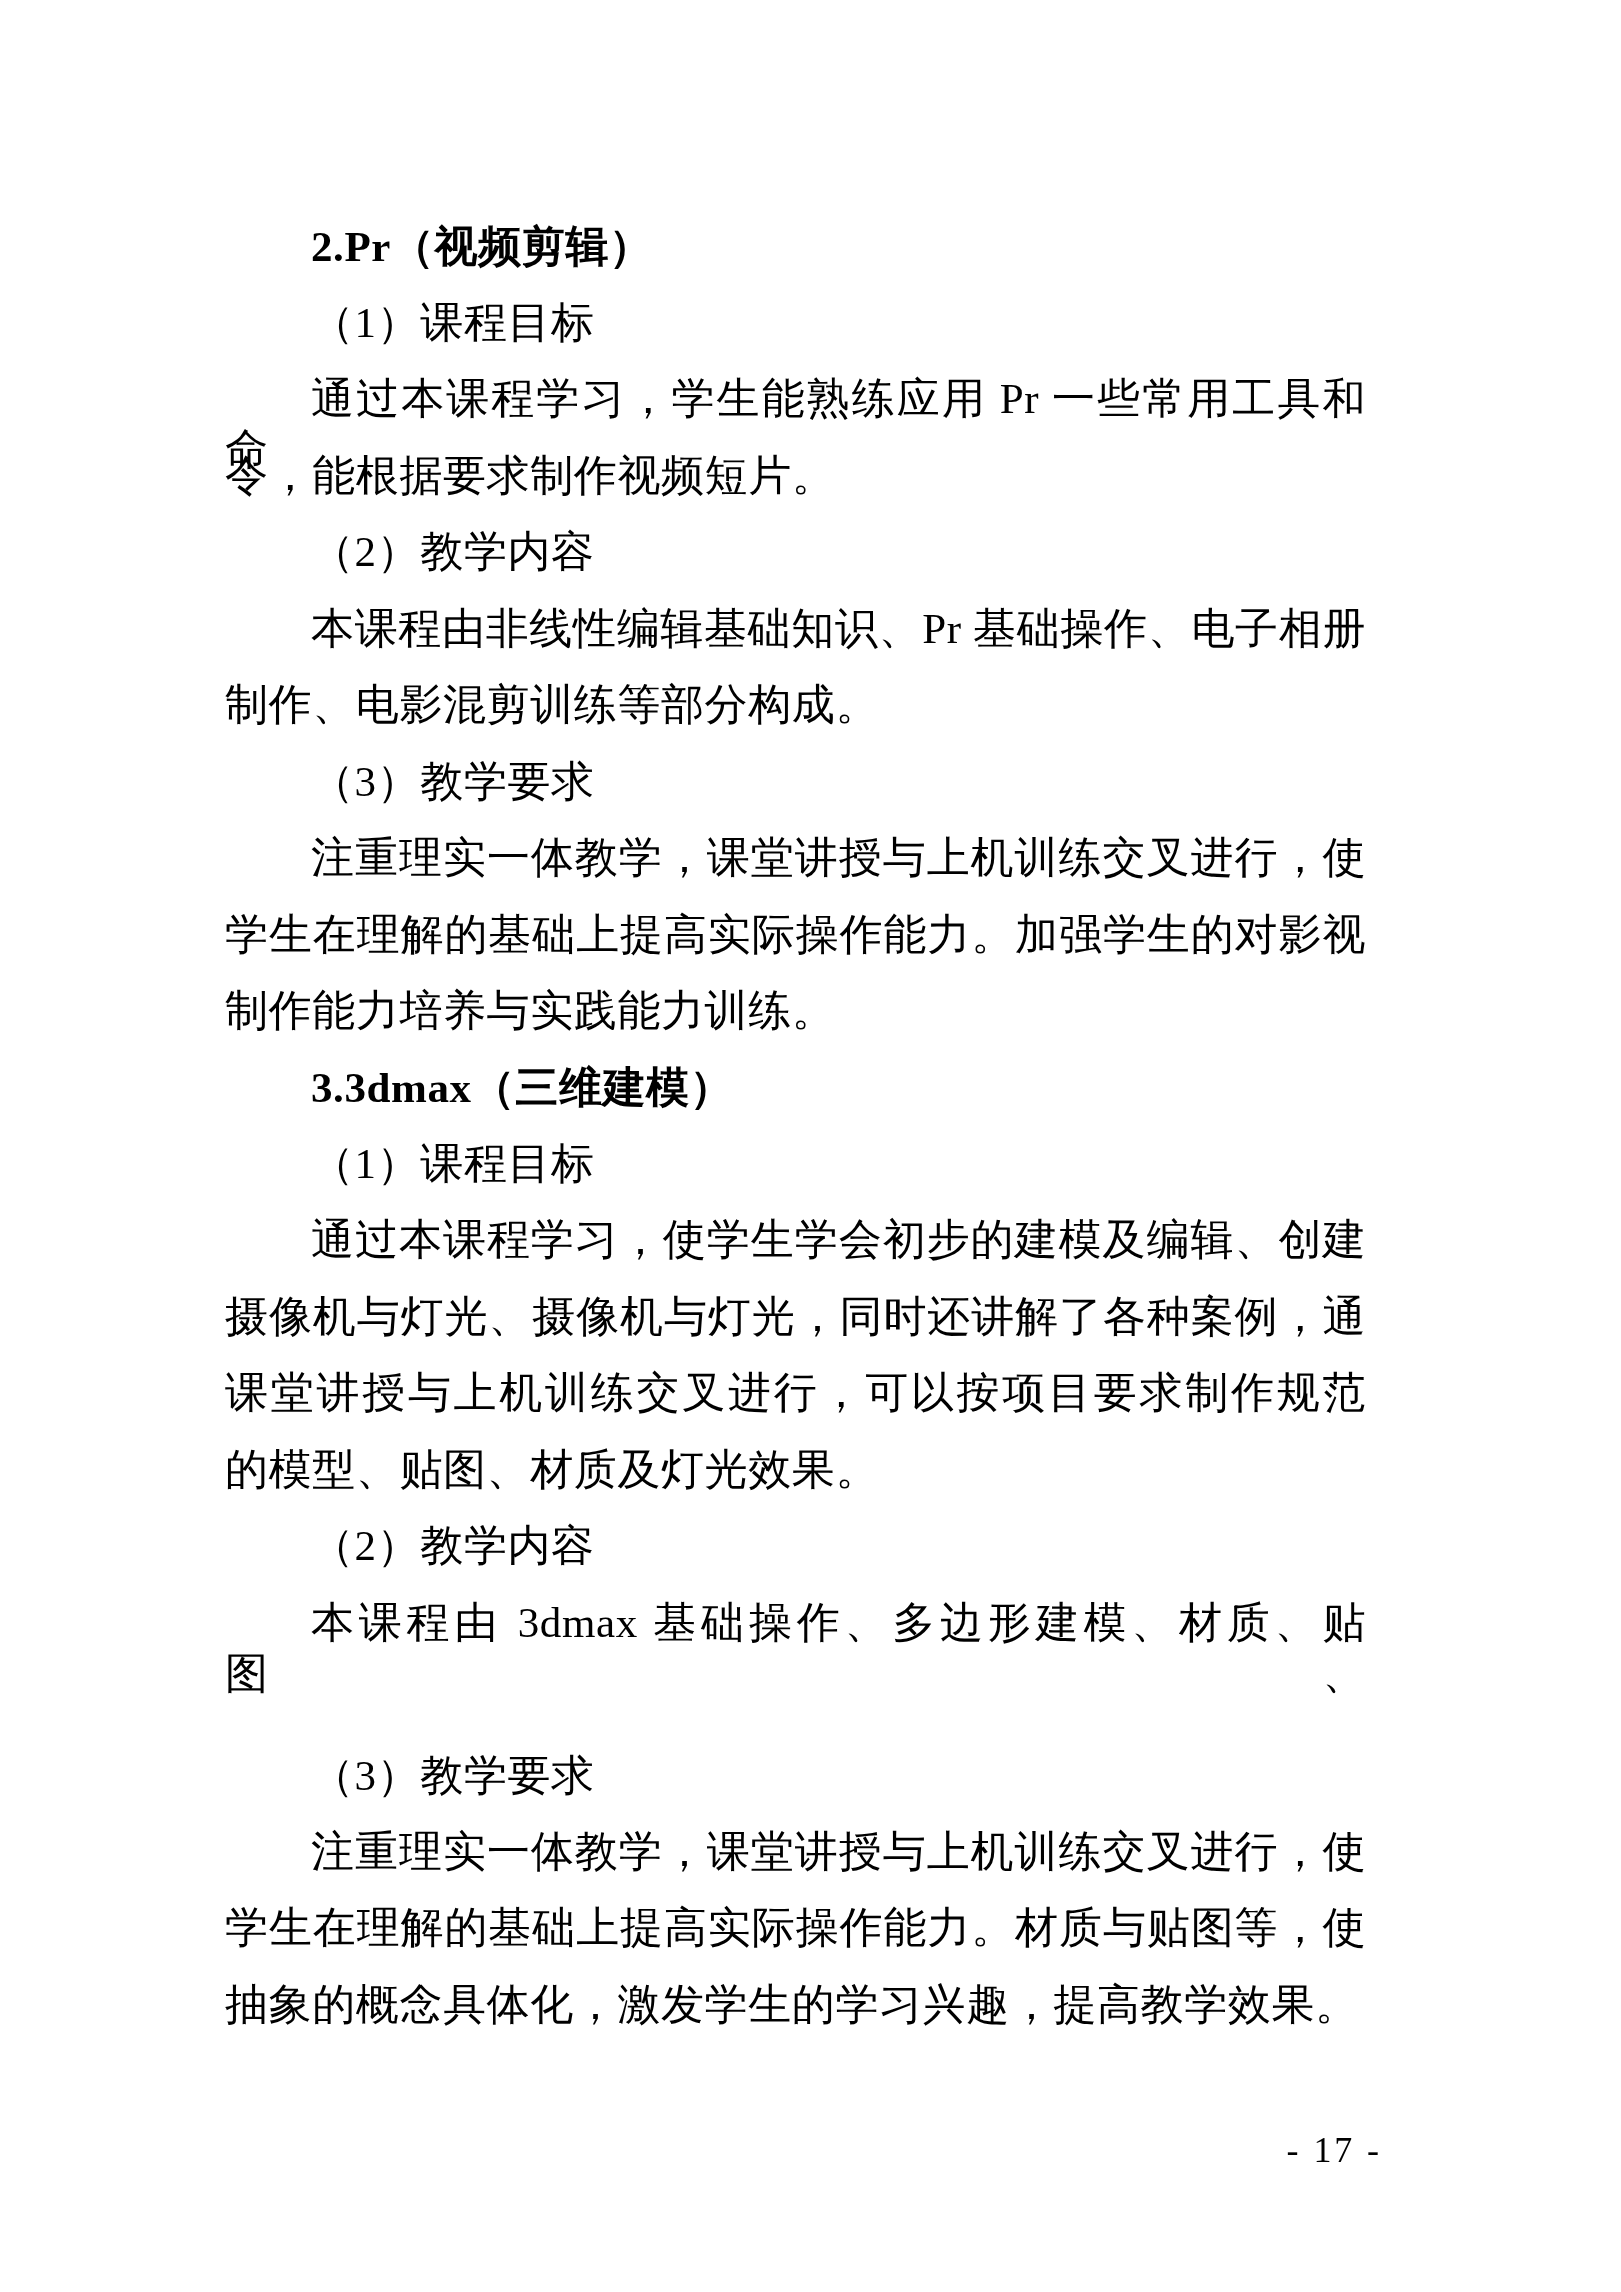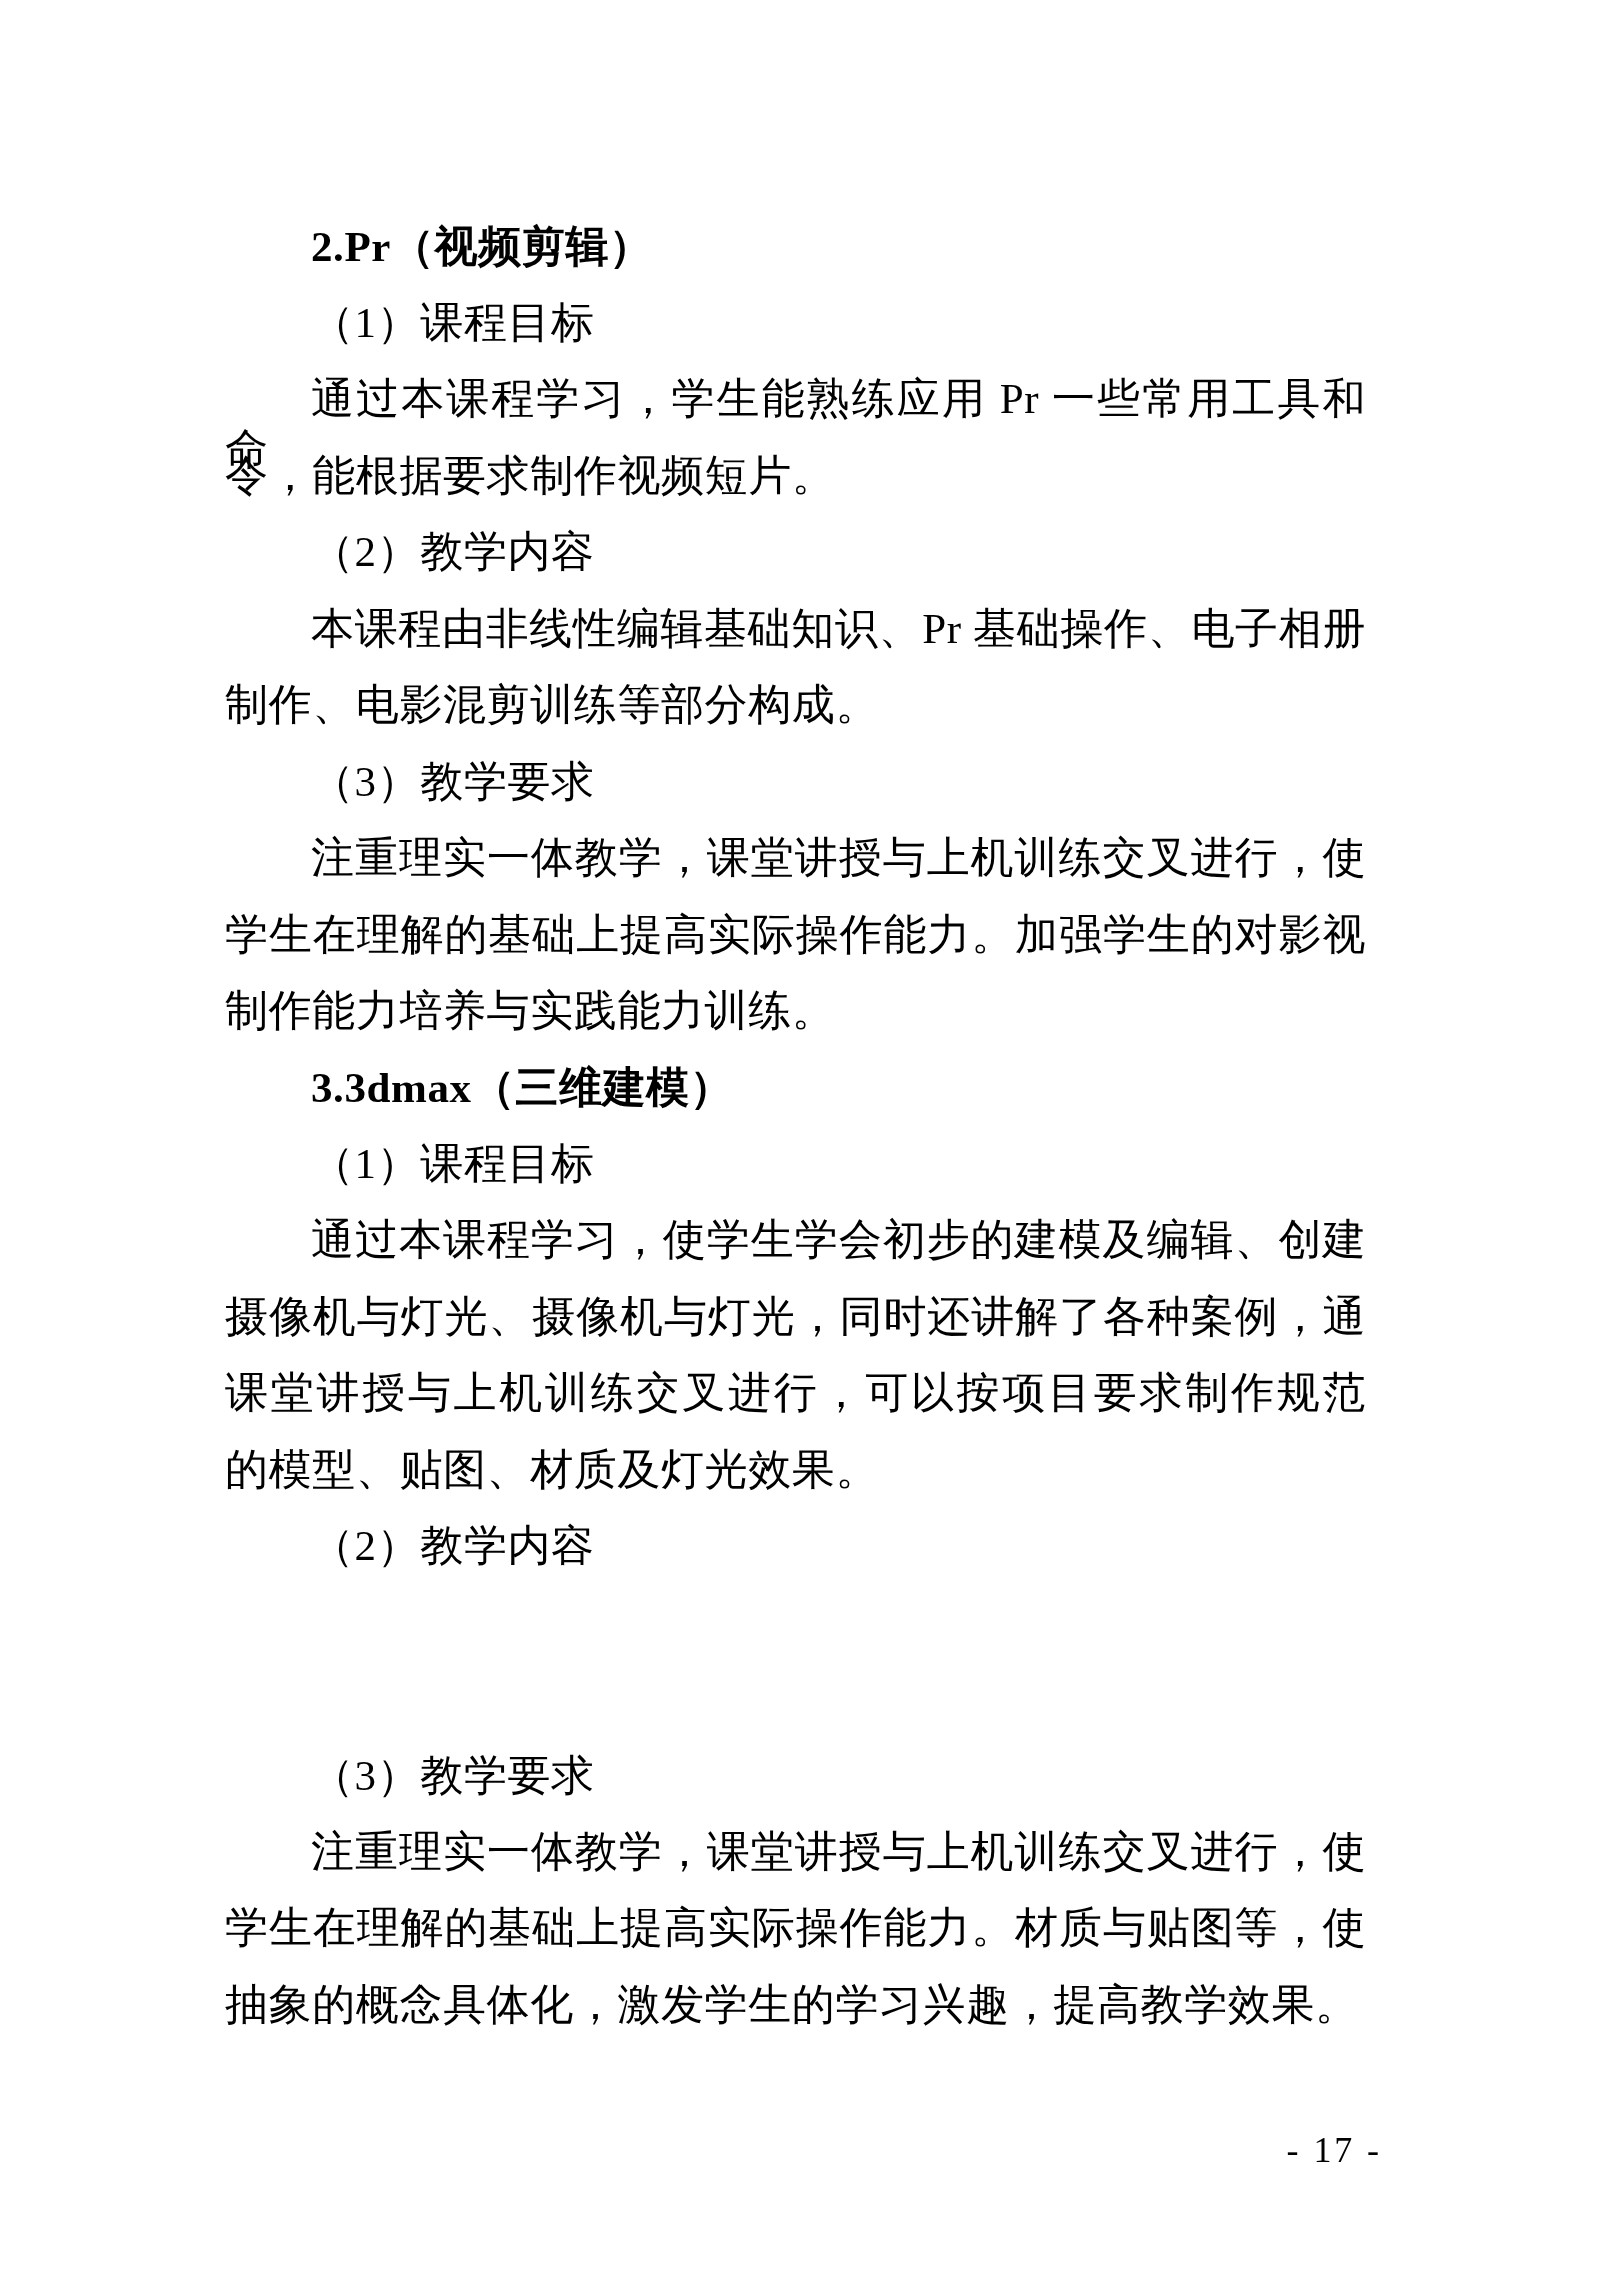--- a/index.html
+++ b/index.html
@@ -64,20 +64,21 @@
   <div class="line indent just" style="top:832px">注重理实一体教学，课堂讲授与上机训练交叉进行，使</div>
   <div class="line just" style="top:909px">学生在理解的基础上提高实际操作能力。加强学生的对影视</div>
   <div class="line" style="top:985px">制作能力培养与实践能力训练。</div>
   <div class="line indent bold" style="top:1062px">3.3dmax（三维建模）</div>
   <div class="line indent" style="top:1138px">（1）课程目标</div>
   <div class="line indent just" style="top:1214px">通过本课程学习，使学生学会初步的建模及编辑、创建</div>
   <div class="line just" style="top:1291px">摄像机与灯光、摄像机与灯光，同时还讲解了各种案例，通</div>
   <div class="line just" style="top:1367px">课堂讲授与上机训练交叉进行，可以按项目要求制作规范</div>
   <div class="line" style="top:1444px">的模型、贴图、材质及灯光效果。</div>
   <div class="line indent" style="top:1520px">（2）教学内容</div>
+  <div class="line indent just" style="top:1597px">本课程由 3dmax 基础操作、多边形建模、材质、贴图、</div>
   <div class="line indent" style="top:1750px">（3）教学要求</div>
   <div class="line indent just" style="top:1826px">注重理实一体教学，课堂讲授与上机训练交叉进行，使</div>
   <div class="line just" style="top:1902px">学生在理解的基础上提高实际操作能力。材质与贴图等，使</div>
   <div class="line" style="top:1979px">抽象的概念具体化，激发学生的学习兴趣，提高教学效果。</div>
 
   <div class="pagenum">- 17 -</div>
 
 </div>
 
 

